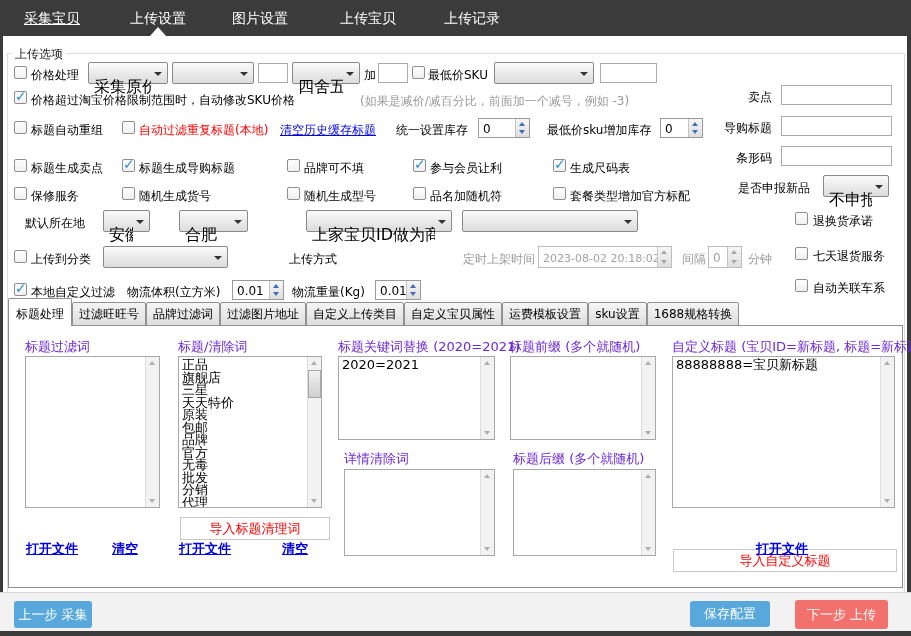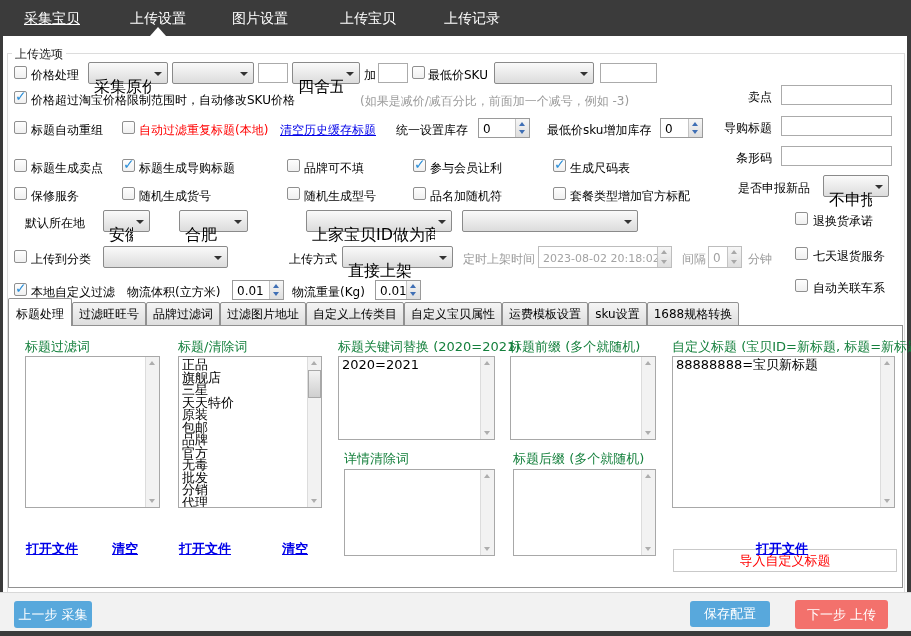--- a/index.html
+++ b/index.html
@@ -26,21 +26,21 @@
   .spin .up{position:absolute;left:3px;top:3px;width:0;height:0;border-left:3px solid transparent;border-right:3px solid transparent;border-bottom:4px solid #3f6fb5;}
   .spin .dn{position:absolute;left:3px;bottom:3px;width:0;height:0;border-left:3px solid transparent;border-right:3px solid transparent;border-top:4px solid #3f6fb5;}
   .spin.disabled{border-color:#bdbdbd;}
   .spin.disabled .val{color:#a2a2a2;}
   .spin.disabled .up{border-bottom-color:#a8a8a8;}
   .spin.disabled .dn{border-top-color:#a8a8a8;}
   .link{position:absolute;color:#0000e8;font-size:12px;text-decoration:underline;white-space:nowrap;cursor:pointer;}
   .tab{position:absolute;top:302px;height:24px;line-height:23px;text-align:center;font-size:12px;background:linear-gradient(#f5f5f5,#dedede);border:1px solid #919191;border-radius:2px 2px 0 0;box-sizing:border-box;z-index:1;white-space:nowrap;overflow:hidden;}
   .tab.active{top:298px;height:28px;line-height:30px;background:#fff;border-bottom:none;z-index:3;}
   .panel{position:absolute;left:8px;top:325px;width:895px;height:263px;border:1px solid #919191;background:#fff;box-sizing:border-box;z-index:2;}
-  .col-lbl{position:absolute;font-size:13px;color:#15803d;white-space:nowrap;z-index:4;}
+  .col-lbl{position:absolute;font-size:13px;color:#6d28d9;white-space:nowrap;z-index:4;}
   .ta{position:absolute;border:1px solid #a8a8a8;background:#fff;box-sizing:border-box;z-index:4;}
   .ta textarea{position:absolute;left:0;top:0;width:calc(100% - 15px);height:calc(100% - 2px);border:none;resize:none;outline:none;background:transparent;font-family:inherit;font-size:13px;line-height:12.5px;padding:2px 0 0 3px;overflow:hidden;}
   .sb{position:absolute;right:0;top:0;bottom:0;width:13px;background:#f2f2f2;border-left:1px solid #dcdcdc;}
   .sb .sb-up{position:absolute;left:3px;top:4px;width:0;height:0;border-left:3px solid transparent;border-right:3px solid transparent;border-bottom:4px solid #adadad;}
   .sb .sb-dn{position:absolute;left:3px;bottom:4px;width:0;height:0;border-left:3px solid transparent;border-right:3px solid transparent;border-top:4px solid #adadad;}
   .sb .thumb{position:absolute;left:0px;top:13px;width:11px;height:26px;background:linear-gradient(#f2f2f2,#cfcfcf);border:1px solid #a8a8a8;}
   .imp{position:absolute;height:21px;line-height:21px;border:1px solid #c9c9c9;background:#fff;color:#ff0000;font-size:13px;text-align:center;cursor:pointer;z-index:4;white-space:nowrap;}
   .blink{position:absolute;color:#0000e8;font-size:13px;font-weight:bold;text-decoration:underline;white-space:nowrap;cursor:pointer;z-index:4;}
   .footer{position:absolute;left:0;top:592px;width:911px;height:39px;background:#f2f2f2;border-top:1px solid #d8d8d8;box-sizing:border-box;}
   .fbtn{position:absolute;border-radius:3px;color:#fff;font-size:13px;text-align:center;cursor:pointer;}
@@ -155,24 +155,20 @@
   <div class="dd" style="left:462px;top:210px;width:176px;">
     <span class="arr"></span>
   </div>
 
   <div class="cb" style="left:14px;top:250px;"></div>
   <div class="lbl" style="left:31px;top:251px;">上传到分类</div>
   <div class="dd" style="left:103px;top:246px;width:125px;">
     <span class="arr"></span>
   </div>
   <div class="lbl" style="left:289px;top:251px;">上传方式</div>
-  <div class="dd" style="left:342px;top:246px;width:111px;">
-    <span class="txt">直接上架</span>
-      <span class="arr"></span>
-  </div>
   <div class="lbl gray" style="left:463px;top:251px;">定时上架时间</div>
   <div class="spin disabled" style="left:538px;top:246px;width:134px;height:22px;">
     <span class="val" style="font-size:11px;top:5px;">2023-08-02 20:18:02</span>
     <span class="btns">
         <span class="up"></span>
         <span class="dn"></span>
       </span>
   </div>
   <div class="lbl gray" style="left:682px;top:251px;">间隔</div>
   <div class="spin disabled" style="left:708px;top:246px;width:34px;height:22px;">
@@ -256,20 +252,21 @@
 无毒
 批发
 分销
 代理</textarea>
     <span class="sb">
         <span class="sb-up"></span>
         <span class="thumb"></span>
         <span class="sb-dn"></span>
       </span>
   </div>
+  <div class="imp" style="left:180px;top:517px;width:148px;">导入标题清理词</div>
   <div class="blink" style="left:179px;top:540px;">打开文件</div>
   <div class="blink" style="left:282px;top:540px;">清空</div>
 
   <div class="col-lbl" style="left:338px;top:338px;">标题关键词替换 (2020=2021)</div>
   <div class="ta" style="left:338px;top:356px;width:157px;height:84px;">
     <textarea style="">2020=2021</textarea>
     <span class="sb">
         <span class="sb-up"></span>
         <span class="sb-dn"></span>
       </span>

